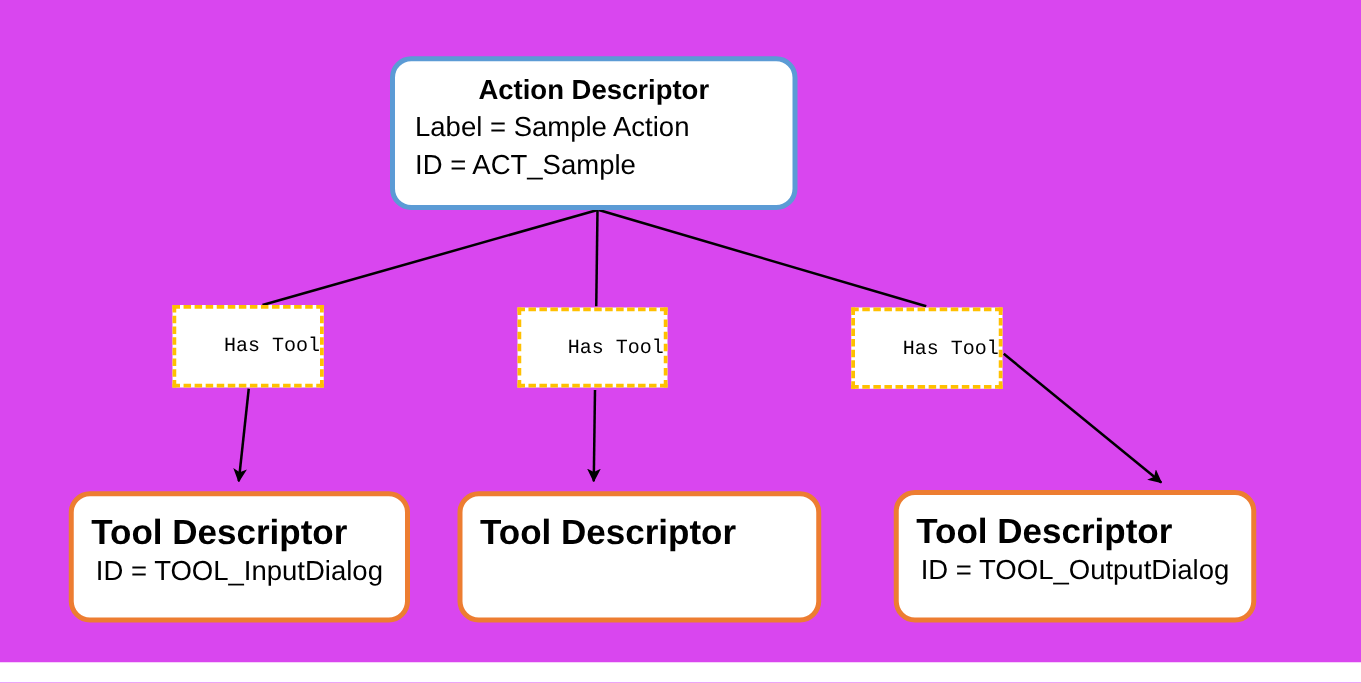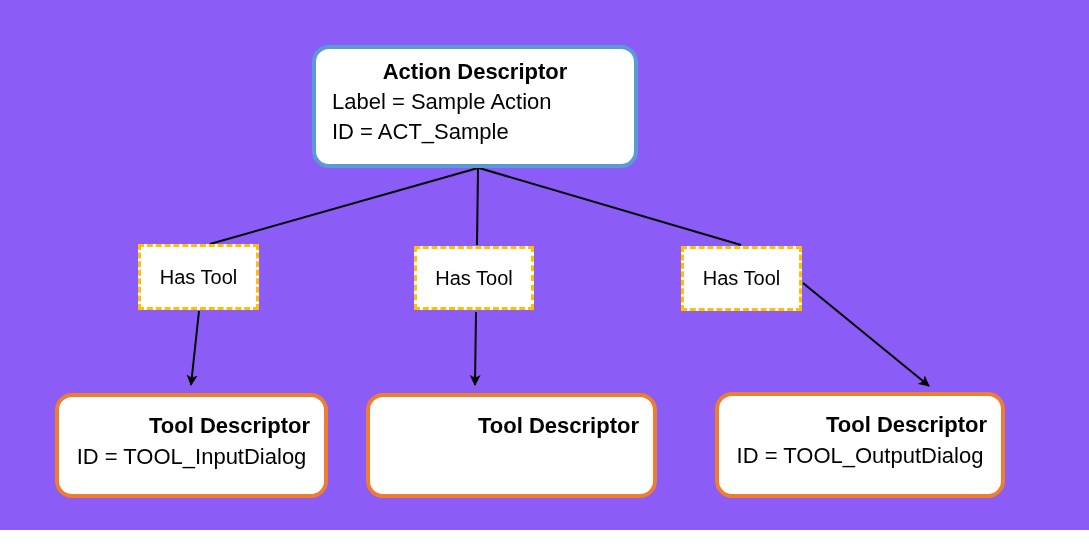--- a/index.html
+++ b/index.html
@@ -6,21 +6,21 @@
     margin: 0;
     padding: 0;
     background: #ffffff;
     font-family: "Liberation Sans", sans-serif;
     color: #000000;
   }
   #canvas {
     position: relative;
     width: 1089px;
     height: 530px;
-    background: #8b5cf6;
+    background: #d946ef;
     overflow: hidden;
   }
   #connector-layer {
     position: absolute;
     left: 0;
     top: 0;
     width: 1089px;
     height: 546px;
     pointer-events: none;
   }
@@ -46,35 +46,36 @@
   }
   .action-node .node-line {
     font-size: 22px;
     line-height: 30px;
     text-align: left;
   }
   .relation-node {
     border: 3px dashed #FFC000;
     display: flex;
     align-items: center;
-    justify-content: center;
-    font-size: 20px;
+    justify-content: flex-end;
+    font-size: 16px;
+    font-family: Liberation Mono, monospace;
   }
   .relation-1 { left: 138px; top: 244px; width: 121px; height: 66px; }
   .relation-2 { left: 414px; top: 246px; width: 120px; height: 64px; }
   .relation-3 { left: 681px; top: 246px; width: 121px; height: 65px; }
   .tool-node {
     border: 4px solid #ED7D31;
     border-radius: 17px;
     padding: 14px 14px 0 14px;
   }
   .tool-node .node-title {
-    text-align: right;
+    text-align: left;
     font-weight: bold;
-    font-size: 22px;
+    font-size: 28px;
     line-height: 30px;
   }
   .tool-node .node-line {
     font-size: 22px;
     line-height: 32px;
     text-align: center;
   }
   .tool-1 { left: 55px;  top: 393px; width: 273px; height: 105px; }
   .tool-2 { left: 366px; top: 393px; width: 291px; height: 105px; }
   .tool-3 { left: 715px; top: 392px; width: 290px; height: 106px; }

